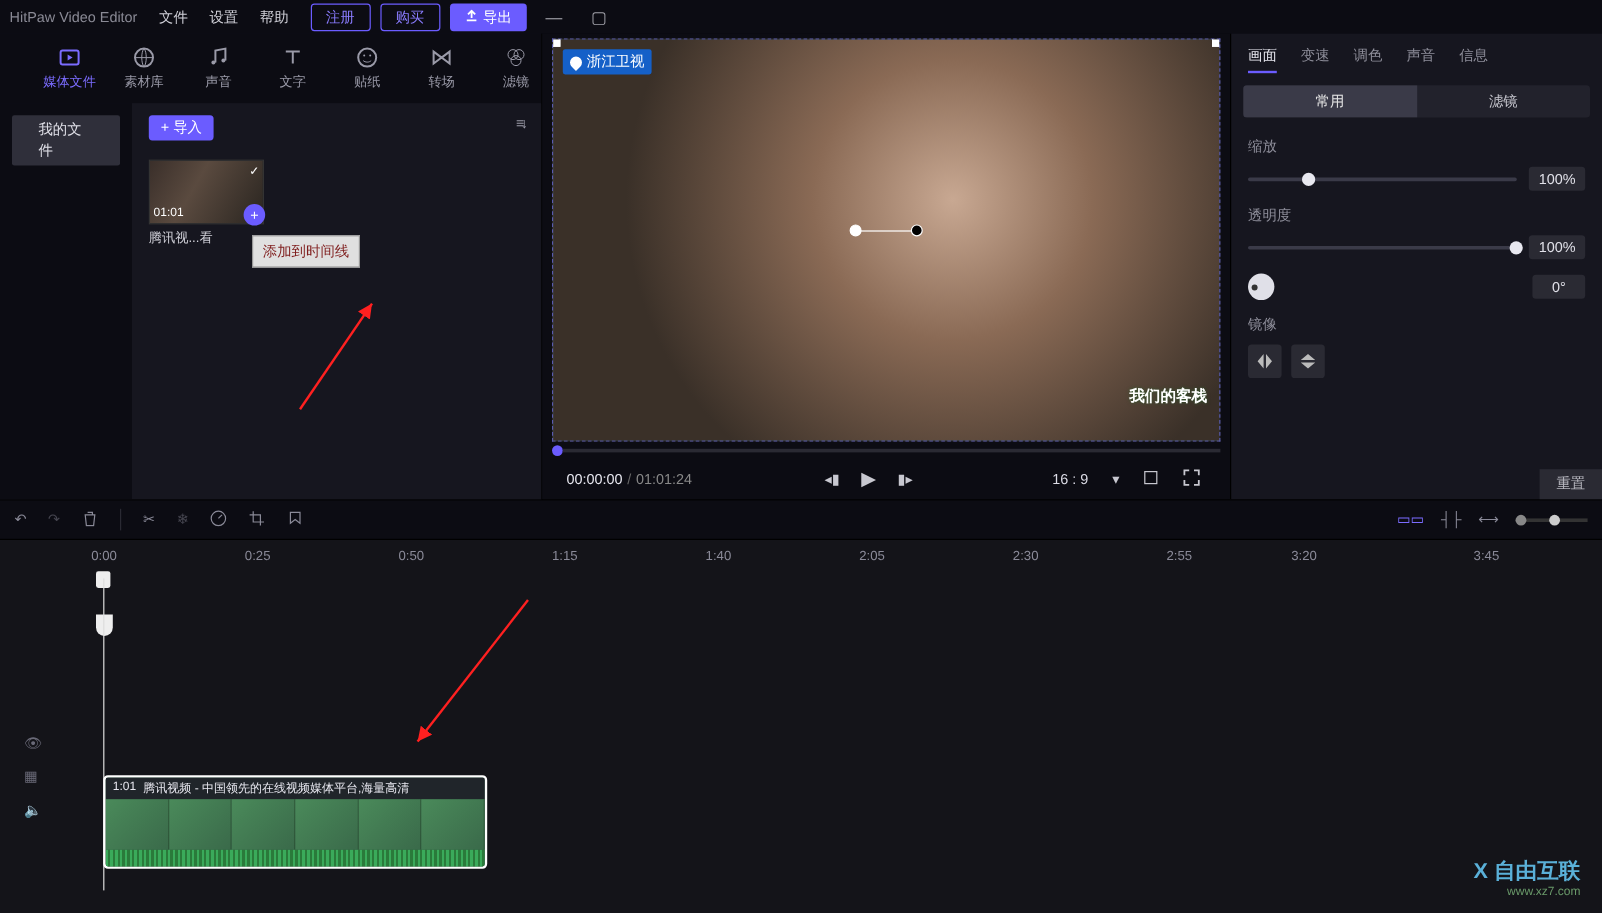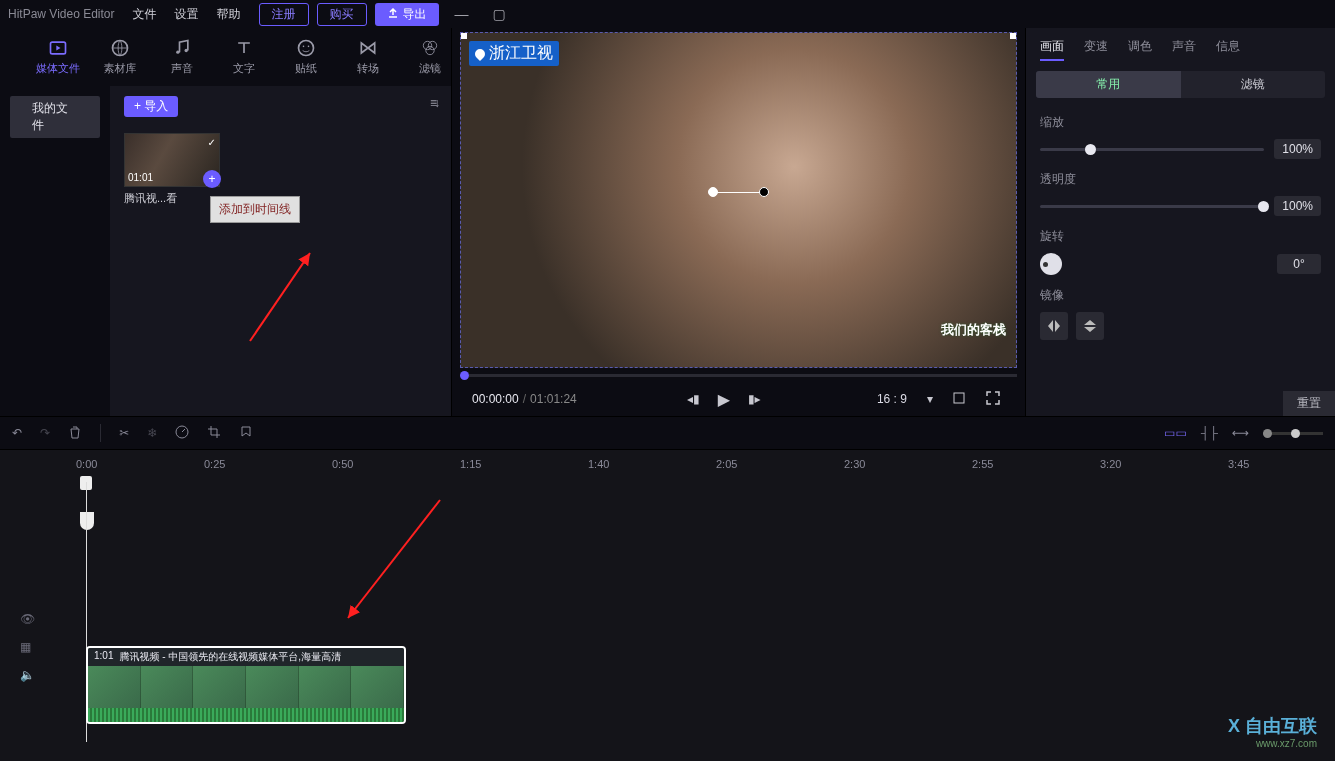--- a/index.html
+++ b/index.html
@@ -53,21 +53,21 @@
   .tc .sep{color:#666;margin:0 4px;}
   .pb-spacer{flex:1;}
   .pctrl{color:#c8c8d0;padding:0 4px;cursor:pointer;}
   .ratio{color:#dcdce6;margin:0 6px;}
   .right-panel{width:310px;background:#16161f;border-left:1px solid #000;display:flex;flex-direction:column;}
   .rtabs{display:flex;gap:20px;padding:10px 14px 6px;}
   .rtab{color:#8e8e9a;cursor:pointer;padding-bottom:4px;}
   .rtab.active{color:#e8e8f0;border-bottom:2px solid #6b5cff;}
   .subtabs{display:flex;margin:4px 10px 10px;background:#22222c;border-radius:3px;overflow:hidden;}
   .stab{flex:1;text-align:center;padding:5px 0;cursor:pointer;color:#c8c8d0;}
-  .stab.active{background:#3a3a48;color:#86efac;}
+  .stab.active{background:#3a3a48;color:#e5e5e5;}
   .prop{padding:6px 14px;}
   .prop .lbl{color:#8e8e9a;margin-bottom:8px;}
   .slider-row{display:flex;align-items:center;gap:10px;}
   .track{flex:1;height:3px;background:#3a3a48;position:relative;border-radius:2px;}
   .thumb-dot{position:absolute;top:-4px;width:11px;height:11px;border-radius:50%;background:#e8e8f0;}
   .valbox{background:#2a2a33;padding:3px 8px;border-radius:3px;color:#e0e0e8;min-width:44px;text-align:center;}
   .rot-knob{width:22px;height:22px;border-radius:50%;background:#e0e0e8;position:relative;}
   .rot-knob:after{content:"";position:absolute;left:3px;top:9px;width:5px;height:5px;background:#333;border-radius:50%;}
   .mirror-row{display:flex;gap:8px;margin-top:6px;}
   .mir-btn{width:28px;height:28px;background:#2a2a33;display:flex;align-items:center;justify-content:center;cursor:pointer;border-radius:3px;}
@@ -87,21 +87,21 @@
   .phead{position:absolute;left:80px;top:-6px;width:12px;height:14px;background:#eee;border-radius:2px;}
   .pcut{position:absolute;left:80px;top:30px;width:14px;height:18px;background:#eee;border-radius:0 0 7px 7px;}
   .tside{position:absolute;left:0;top:130px;width:86px;display:flex;flex-direction:column;gap:14px;padding-left:20px;color:#6a6a78;}
   .clip{position:absolute;left:86px;top:164px;width:320px;height:78px;border:2px solid #fff;border-radius:4px;overflow:hidden;background:#2a4a3a;}
   .clip-hdr{height:18px;background:rgba(30,30,40,0.85);color:#e8e8f0;font-size:10px;padding:2px 6px;display:flex;gap:6px;white-space:nowrap;overflow:hidden;}
   .clip-body{height:42px;display:flex;}
   .clip-body>div{flex:1;background:linear-gradient(135deg,#4a8a5a,#3a6a4a);border-right:1px solid rgba(0,0,0,0.3);}
   .clip-wave{height:16px;background:repeating-linear-gradient(90deg,#3aaa5a 0 2px,#2a7a3a 2px 4px);}
   .watermark{position:absolute;right:18px;bottom:12px;color:#6a9a6a;font-size:10px;text-align:right;}
   .watermark .big{color:#5ab0d8;font-size:18px;font-weight:bold;}
-  .chn-logo{position:absolute;left:8px;top:8px;background:#1560c8;color:#fff;padding:2px 6px;font-size:16px;border-radius:2px;display:flex;align-items:center;gap:4px;justify-content:center;}
+  .chn-logo{position:absolute;left:8px;top:8px;background:#1560c8;color:#fff;padding:2px 6px;font-size:12px;border-radius:2px;display:flex;align-items:center;gap:4px;justify-content:center;}
   .chn-logo:before{content:"";width:10px;height:10px;background:#fff;border-radius:50% 50% 50% 0;transform:rotate(-45deg);}
   .show-logo{position:absolute;right:10px;bottom:28px;color:#fff;font-size:13px;font-weight:bold;text-shadow:0 0 3px #2a5a2a;}
 </style>
 </head>
 <body>
 
 <div class="titlebar">
   <span class="app">HitPaw Video Editor</span>
   <div class="menu">
     <span>文件</span>
@@ -265,21 +265,20 @@
     <div class="prop">
       <div class="lbl">透明度</div>
       <div class="slider-row">
         <div class="track">
             <div class="thumb-dot" style="left:calc(100% - 6px)"></div>
           </div>
         <div class="valbox">100%</div>
       </div>
     </div>
     <div class="prop">
-      <div class="lbl">旋转</div>
       <div class="slider-row">
         <div class="rot-knob"></div>
         <div style="flex:1"></div>
         <div class="valbox">0°</div>
       </div>
     </div>
     <div class="prop">
       <div class="lbl">镜像</div>
       <div class="mirror-row">
         <div class="mir-btn">
@@ -331,21 +330,21 @@
 <div class="timeline">
   <div class="ruler">
     <span class="tick" style="left:76px">0:00</span>
     <span class="tick" style="left:204px">0:25</span>
     <span class="tick" style="left:332px">0:50</span>
     <span class="tick" style="left:460px">1:15</span>
     <span class="tick" style="left:588px">1:40</span>
     <span class="tick" style="left:716px">2:05</span>
     <span class="tick" style="left:844px">2:30</span>
     <span class="tick" style="left:972px">2:55</span>
-    <span class="tick" style="left:1100px">3:20</span>
+    <span class="tick" style="left:1076px">3:20</span>
     <span class="tick" style="left:1228px">3:45</span>
   </div>
   <div class="tracks">
     <div class="phead"></div>
     <div class="pcut"></div>
     <div class="pline"></div>
     <div class="tside">
       <span>👁</span>
       <span>▦</span>
       <span>🔈</span>

